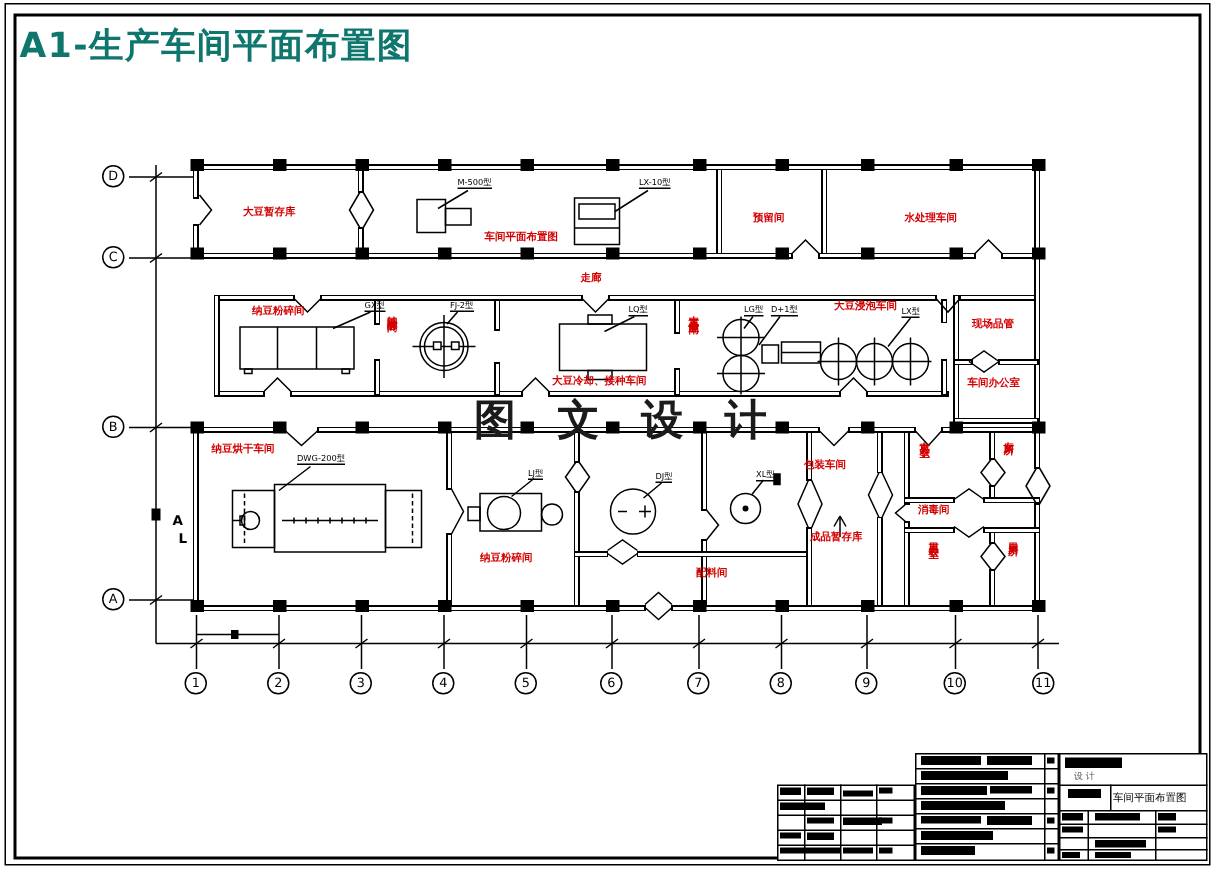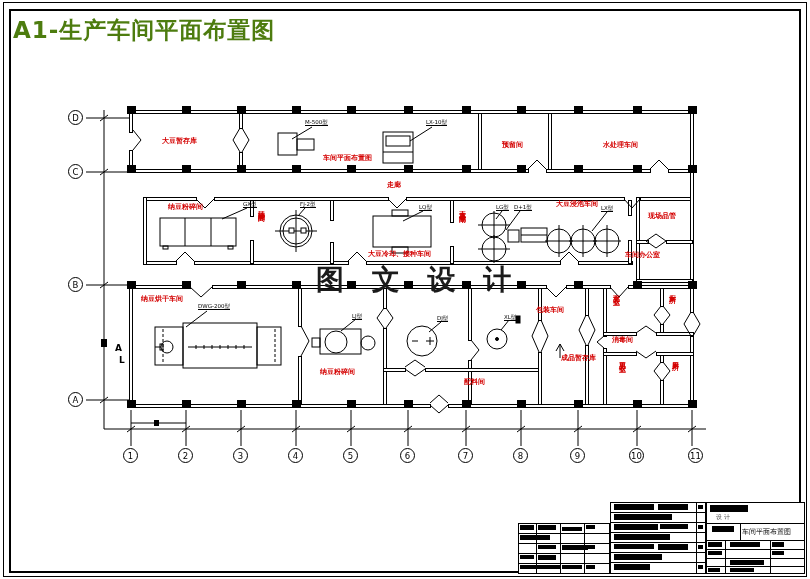--- a/index.html
+++ b/index.html
@@ -2,21 +2,21 @@
 <html><head>
 <meta charset="utf-8">
 <style>
   html,body{margin:0;padding:0;background:#fff;}
   #sheet{position:relative;width:810px;height:579px;background:#fff;overflow:hidden;
          font-family:"DejaVu Sans",sans-serif;}
   .frame{position:absolute;box-sizing:border-box;}
   #frame-outer{left:3px;top:2px;width:804px;height:575px;border:1px solid #000;}
   #frame-inner{left:9px;top:9px;width:792px;height:564px;border:2px solid #000;}
   #page-title{position:absolute;left:13px;top:15px;font-size:23px;font-weight:bold;
-              color:#4d7c0f;letter-spacing:1px;white-space:nowrap;}
+              color:#0f766e;letter-spacing:1px;white-space:nowrap;}
   #watermark{position:absolute;left:316px;top:261px;font-size:28px;color:#1b1b1b;
              letter-spacing:6px;word-spacing:6px;font-weight:600;white-space:nowrap;}
   .lbl{position:absolute;color:#d40000;font-size:7px;line-height:8px;font-weight:bold;
        white-space:nowrap;}
   .v{writing-mode:vertical-rl;text-orientation:upright;letter-spacing:1px;}
   .tag{position:absolute;color:#000;font-size:5.5px;line-height:6px;white-space:nowrap;
        border-bottom:1px solid #000;}
   .bubble{position:absolute;width:15px;height:15px;border:1px solid #000;border-radius:50%;
           background:#fff;display:flex;align-items:center;justify-content:center;
           font-size:8.5px;color:#000;box-sizing:border-box;}
@@ -247,26 +247,26 @@
   <div class="lbl" style="left:323px;top:154px">车间平面布置图</div>
   <div class="lbl" style="left:502px;top:141px">预留间</div>
   <div class="lbl" style="left:603px;top:141px">水处理车间</div>
   <div class="lbl" style="left:387px;top:181px">走廊</div>
   <div class="lbl" style="left:168px;top:203px">纳豆粉碎间</div>
   <div class="lbl v" style="left:257px;top:205px">纳豆发酵间</div>
   <div class="lbl" style="left:368px;top:250px">大豆冷却、接种车间</div>
   <div class="lbl v" style="left:458px;top:205px">大豆蒸煮车间</div>
   <div class="lbl" style="left:556px;top:200px">大豆浸泡车间</div>
   <div class="lbl" style="left:648px;top:212px">现场品管</div>
-  <div class="lbl" style="left:625px;top:251px">车间办公室</div>
+  <div class="lbl" style="left:645px;top:251px">车间办公室</div>
   <div class="lbl" style="left:141px;top:295px">纳豆烘干车间</div>
   <div class="lbl" style="left:320px;top:368px">纳豆粉碎间</div>
   <div class="lbl" style="left:464px;top:378px">配料间</div>
   <div class="lbl" style="left:536px;top:306px">包装车间</div>
-  <div class="lbl" style="left:561px;top:354px">成品暂存库</div>
+  <div class="lbl" style="left:540px;top:354px">成品暂存库</div>
   <div class="lbl v" style="left:612px;top:289px">女更衣室</div>
   <div class="lbl v" style="left:668px;top:289px">女厕所</div>
   <div class="lbl" style="left:612px;top:336px">消毒间</div>
   <div class="lbl v" style="left:618px;top:356px">男更衣室</div>
   <div class="lbl v" style="left:671px;top:356px">男厕所</div>
 
   <div class="tag" style="left:305px;top:119px">M-500型</div>
   <div class="tag" style="left:426px;top:119px">LX-10型</div>
   <div class="tag" style="left:243px;top:201px">GX型</div>
   <div class="tag" style="left:300px;top:201px">FJ-2型</div>

